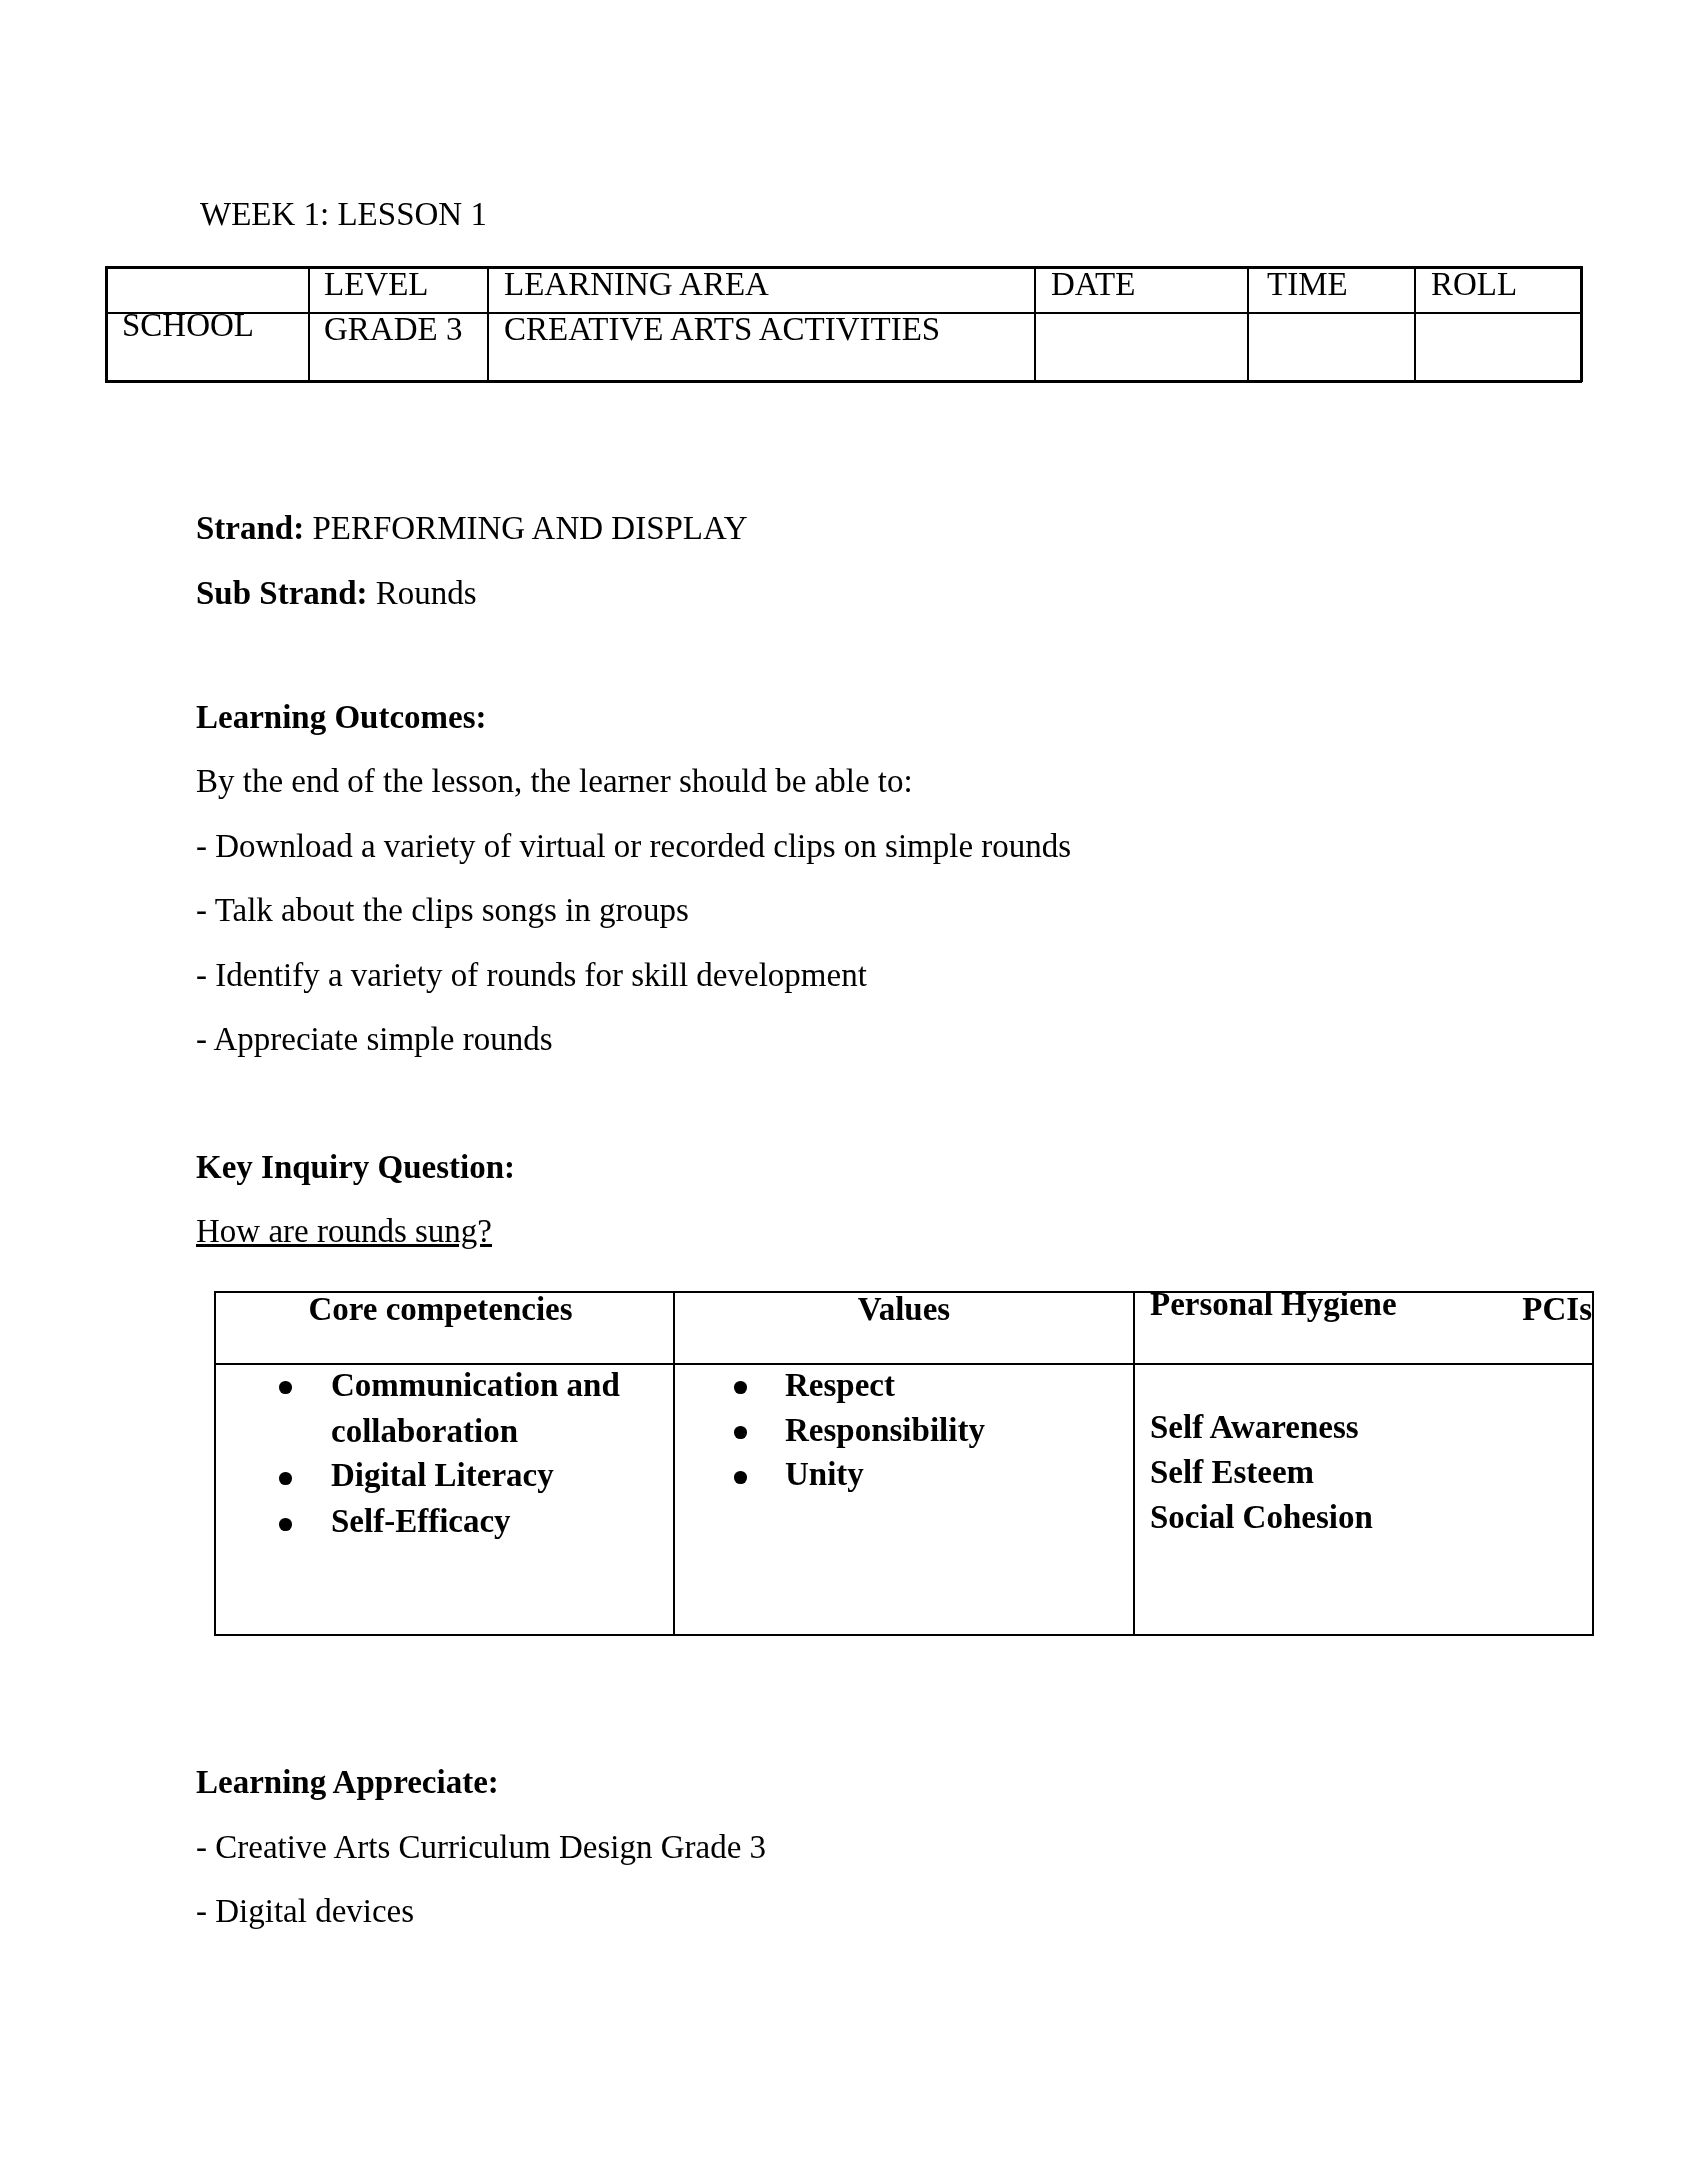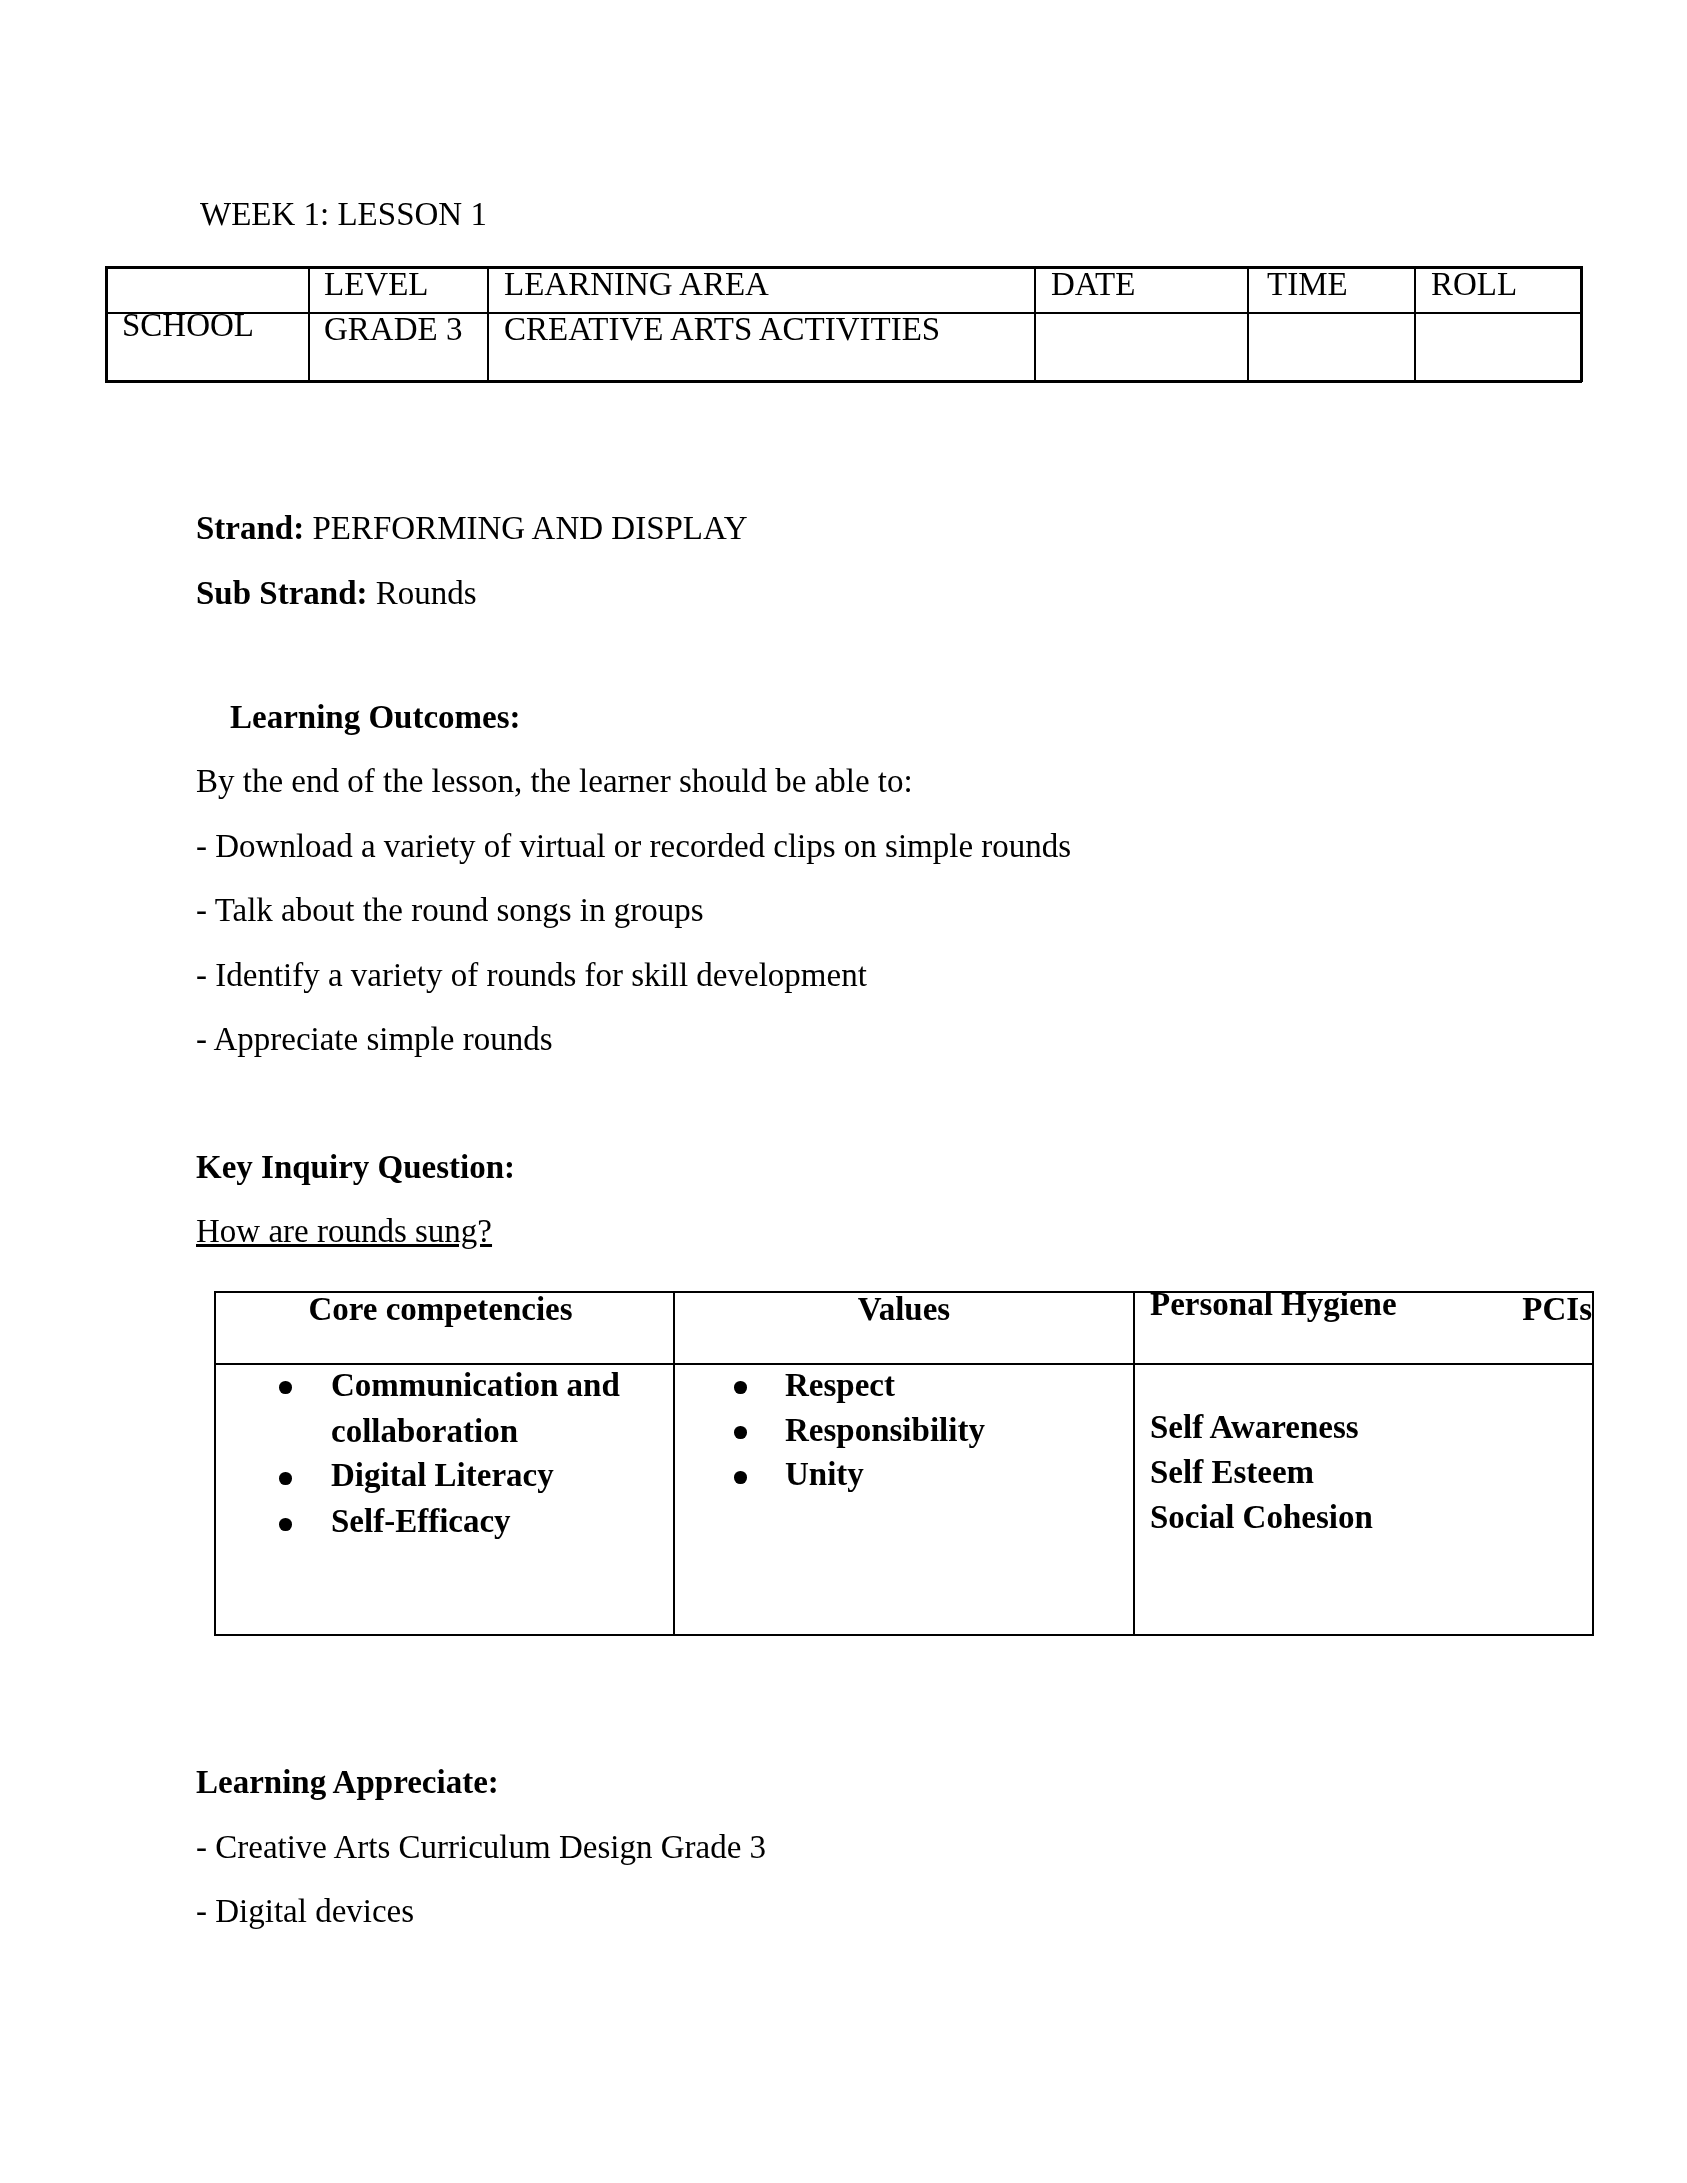--- a/index.html
+++ b/index.html
@@ -47,24 +47,24 @@
 <div class="t" style="left:196px; top:512px;">
   <span class="b">Strand:</span>
   <span>PERFORMING AND DISPLAY</span>
 </div>
 
 <div class="t" style="left:196px; top:577px;">
   <span class="b">Sub Strand:</span>
   <span>Rounds</span>
 </div>
 
-<div class="t b" style="left:196px; top:701px;margin-left:34px;">Learning Outcomes:</div>
+<div class="t b" style="left:196px; top:701px;">Learning Outcomes:</div>
 <div class="t" style="left:196px; top:765px;">By the end of the lesson, the learner should be able to:</div>
 <div class="t" style="left:196px; top:830px;">- Download a variety of virtual or recorded clips on simple rounds</div>
-<div class="t" style="left:196px; top:894px;">- Talk about the round songs in groups</div>
+<div class="t" style="left:196px; top:894px;">- Talk about the clips songs in groups</div>
 <div class="t" style="left:196px; top:959px;">- Identify a variety of rounds for skill development</div>
 <div class="t" style="left:196px; top:1023px;">- Appreciate simple rounds</div>
 
 <div class="t b" style="left:196px; top:1151px;">Key Inquiry Question:</div>
 <div class="t" style="left:196px; top:1215px;text-decoration:underline;">How are rounds sung?</div>
 
 <div>
   <div class="line" style="left:214px; top:1291px; width:1380px; height:2px;"></div>
   <div class="line" style="left:214px; top:1363px; width:1380px; height:2px;"></div>
   <div class="line" style="left:214px; top:1634px; width:1380px; height:2px;"></div>

